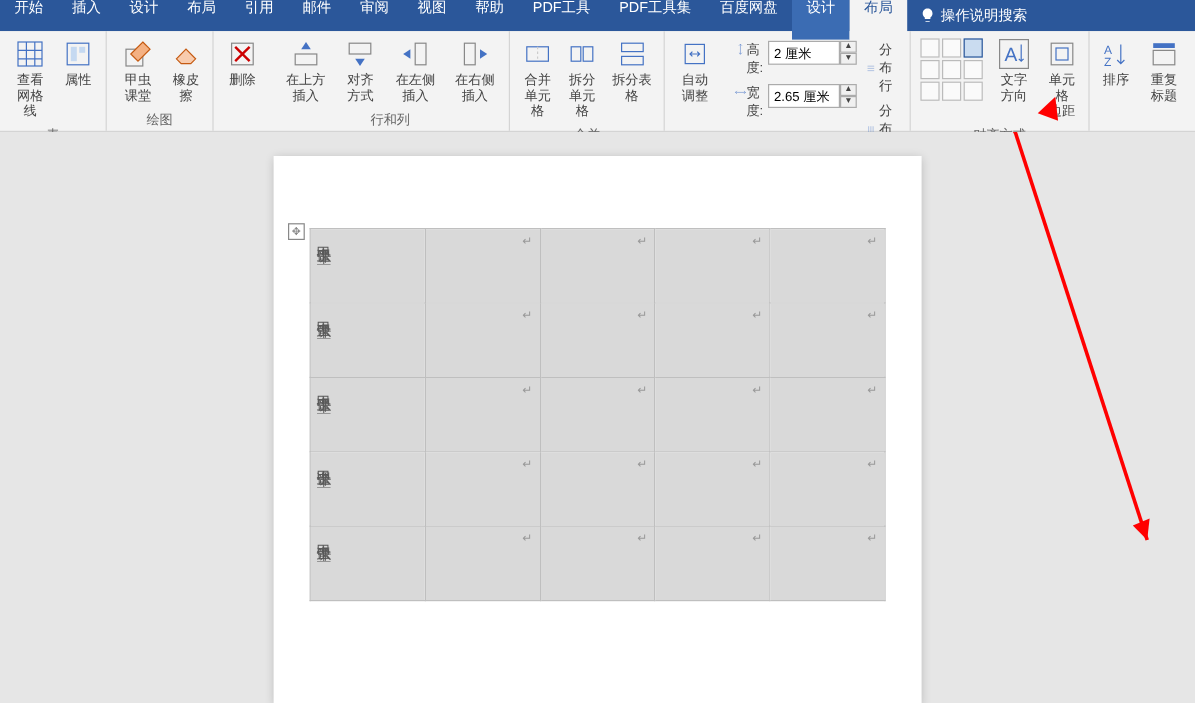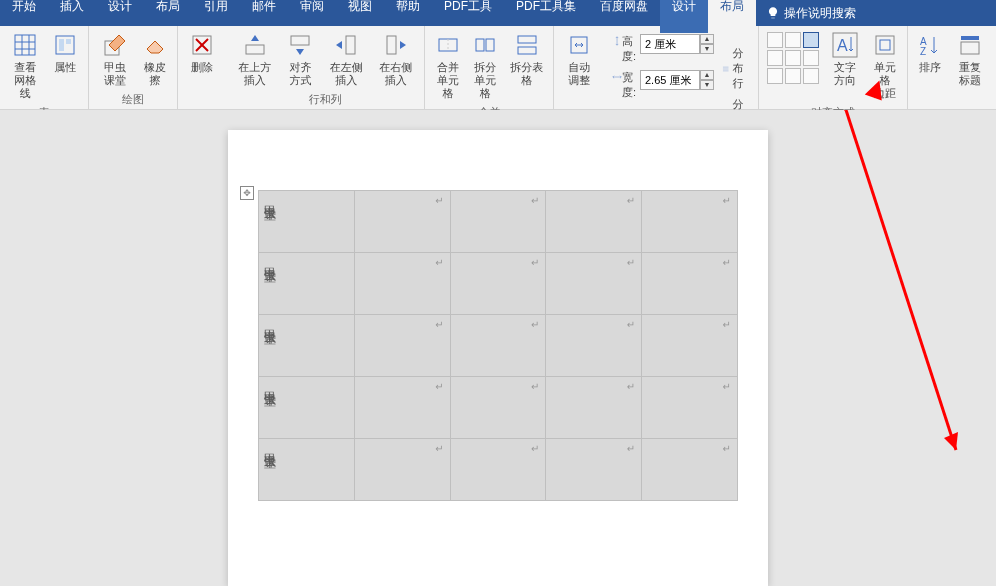--- a/index.html
+++ b/index.html
@@ -120,21 +120,20 @@
       text-align: center;
       line-height: 8px;
     }
     .dist-col {
       display: flex;
       flex-direction: column;
       gap: 6px;
       padding: 6px 4px;
       font-size: 11px;
       color: #444;
-      margin-top: 12px;
     }
     .dist-row{ display:flex; align-items:center; gap:3px;}
     .align-grid {
       display: grid;
       grid-template-columns: repeat(3, 16px);
       grid-template-rows: repeat(3, 16px);
       gap: 2px;
       padding: 4px;
     }
     .align-cell {

